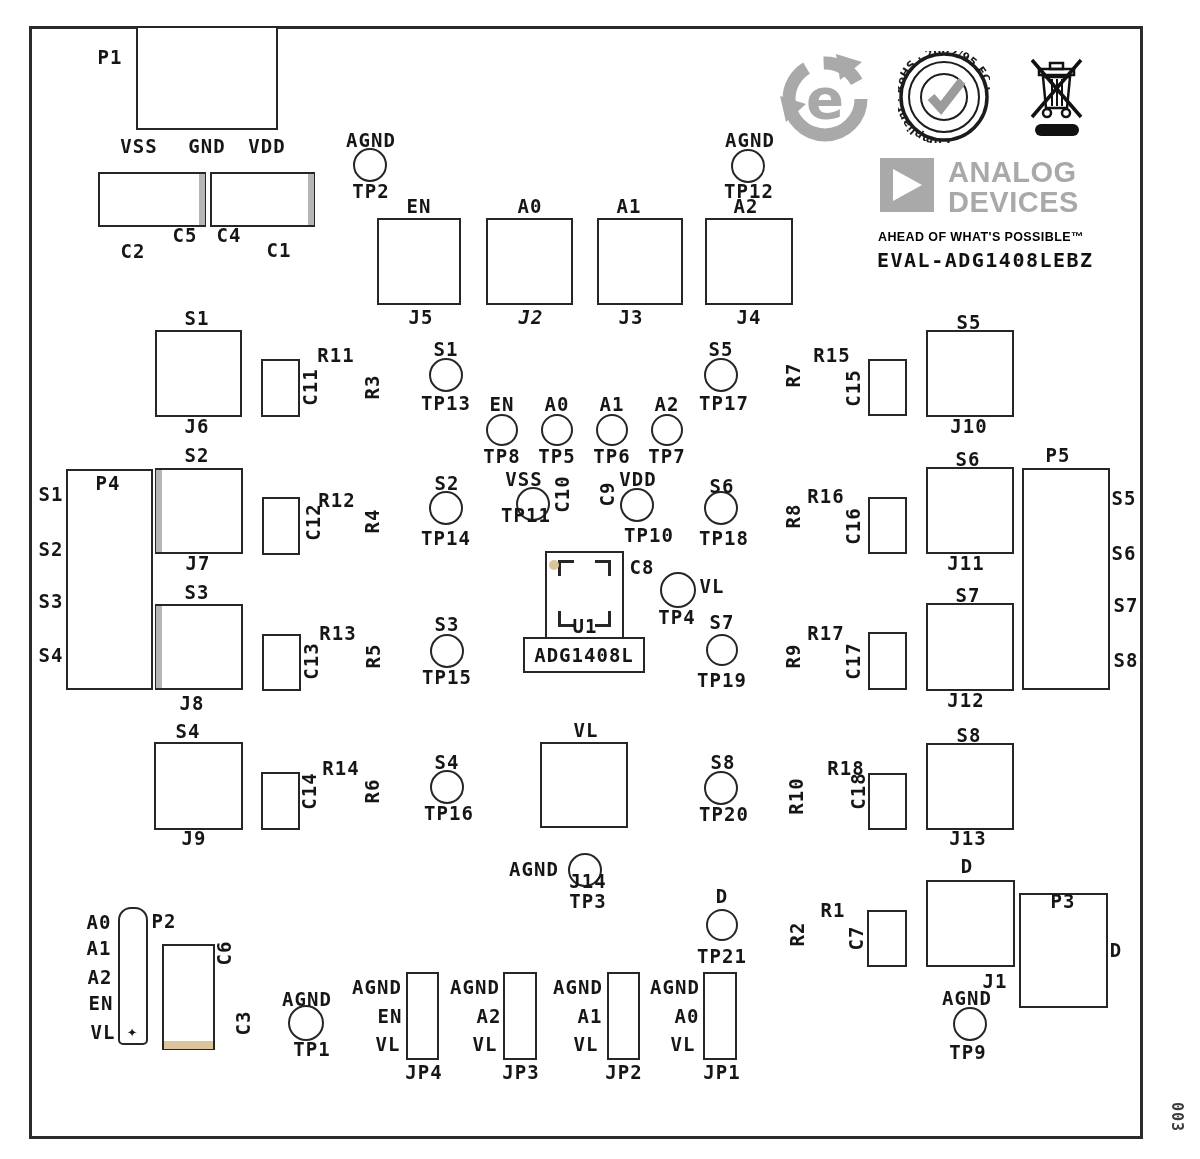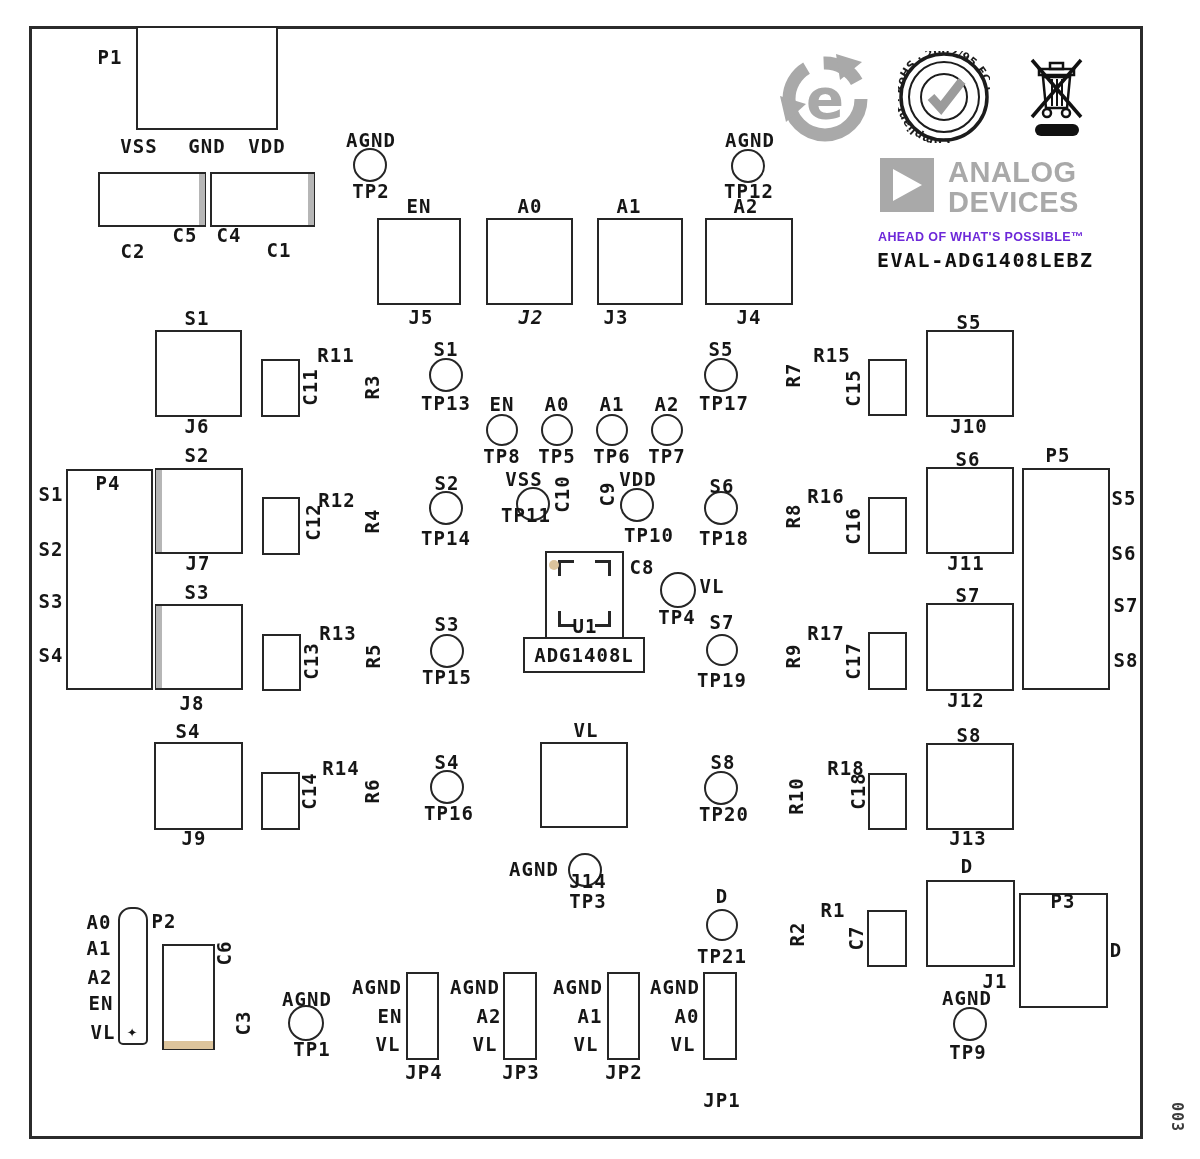--- a/index.html
+++ b/index.html
@@ -33,21 +33,21 @@
   #p2-shape{position:absolute;left:118px;top:907px;width:30px;height:138px;border:2.5px solid #262626;
        border-radius:13px 13px 5px 5px;box-sizing:border-box;background:#fff;}
   #p2-star{position:absolute;left:132px;top:1031px;transform:translate(-50%,-50%);font-size:17px;color:#161616;}
   
   #adi-square{position:absolute;left:880px;top:158px;width:54px;height:54px;background:#a9a9a9;}
   #adi-square svg{display:block;}
   .brand-name{position:absolute;left:948px;color:#a9a9a9;font-family:"Liberation Sans",sans-serif;
        font-weight:bold;font-size:29px;letter-spacing:0.5px;line-height:1;}
   #brand-line1{top:158px;}
   #brand-line2{top:188px;}
-  #brand-tagline{position:absolute;left:878px;top:230px;color:#6d28d9;
+  #brand-tagline{position:absolute;left:878px;top:230px;color:#000000;
        font-family:"Liberation Sans",sans-serif;font-weight:bold;font-size:12.5px;letter-spacing:0.4px;text-align:right;}
   #brand-product{position:absolute;left:877px;top:248px;color:#111;
        font-weight:bold;font-size:20px;letter-spacing:1.5px;}
   #fig-number{position:absolute;left:1177px;top:1117px;transform:translate(-50%,-50%) rotate(90deg);
        font-weight:bold;font-size:15px;color:#3c3c3c;letter-spacing:1px;}
   .logo{position:absolute;}
 </style>
 </head>
 <body>
 
@@ -127,21 +127,21 @@
       <div class="lbl" style="left: 185px; top: 235px;">C5</div>
       <div class="lbl" style="left: 229px; top: 235px;">C4</div>
       <div class="lbl" style="left: 279px; top: 250px;">C1</div>
       <div class="lbl" style="left: 371px; top: 140px;">AGND</div>
       <div class="lbl" style="left: 371px; top: 191px;">TP2</div>
       <div class="lbl" style="left: 419px; top: 206px;">EN</div>
       <div class="lbl" style="left: 421px; top: 317px;">J5</div>
       <div class="lbl" style="left: 530px; top: 206px;">A0</div>
       <div class="lbl" style="left: 531px; top: 317px; font-style: italic;">J2</div>
       <div class="lbl" style="left: 629px; top: 206px;">A1</div>
-      <div class="lbl" style="left: 616px; top: 317px;">J3</div>
+      <div class="lbl" style="left: 631px; top: 317px;">J3</div>
       <div class="lbl" style="left: 750px; top: 140px;">AGND</div>
       <div class="lbl" style="left: 749px; top: 191px;">TP12</div>
       <div class="lbl" style="left: 746px; top: 206px;">A2</div>
       <div class="lbl" style="left: 749px; top: 317px;">J4</div>
       <div class="lbl" style="left: 197px; top: 318px;">S1</div>
       <div class="lbl" style="left: 197px; top: 426px;">J6</div>
       <div class="lbl" style="left: 336px; top: 355px;">R11</div>
       <div class="lbl rot" style="left: 310px; top: 387px;">C11</div>
       <div class="lbl rot" style="left: 372px; top: 387px;">R3</div>
       <div class="lbl" style="left: 446px; top: 349px;">S1</div>
@@ -244,21 +244,21 @@
       <div class="lbl" style="left: 489px; top: 1016px;">A2</div>
       <div class="lbl" style="left: 485px; top: 1044px;">VL</div>
       <div class="lbl" style="left: 521px; top: 1072px;">JP3</div>
       <div class="lbl" style="left: 578px; top: 987px;">AGND</div>
       <div class="lbl" style="left: 590px; top: 1016px;">A1</div>
       <div class="lbl" style="left: 586px; top: 1044px;">VL</div>
       <div class="lbl" style="left: 624px; top: 1072px;">JP2</div>
       <div class="lbl" style="left: 675px; top: 987px;">AGND</div>
       <div class="lbl" style="left: 687px; top: 1016px;">A0</div>
       <div class="lbl" style="left: 683px; top: 1044px;">VL</div>
-      <div class="lbl" style="left: 722px; top: 1072px; margin-top: 28px;">JP1</div>
+      <div class="lbl" style="left: 722px; top: 1072px;">JP1</div>
       <div class="lbl" style="left: 722px; top: 896px;">D</div>
       <div class="lbl" style="left: 722px; top: 956px;">TP21</div>
       <div class="lbl rot" style="left: 797px; top: 934px;">R2</div>
       <div class="lbl" style="left: 833px; top: 910px;">R1</div>
       <div class="lbl rot" style="left: 856px; top: 938px;">C7</div>
       <div class="lbl" style="left: 967px; top: 866px;">D</div>
       <div class="lbl" style="left: 995px; top: 981px;">J1</div>
       <div class="lbl" style="left: 967px; top: 998px;">AGND</div>
       <div class="lbl" style="left: 968px; top: 1052px;">TP9</div>
       <div class="lbl" style="left: 1063px; top: 901px;">P3</div>

